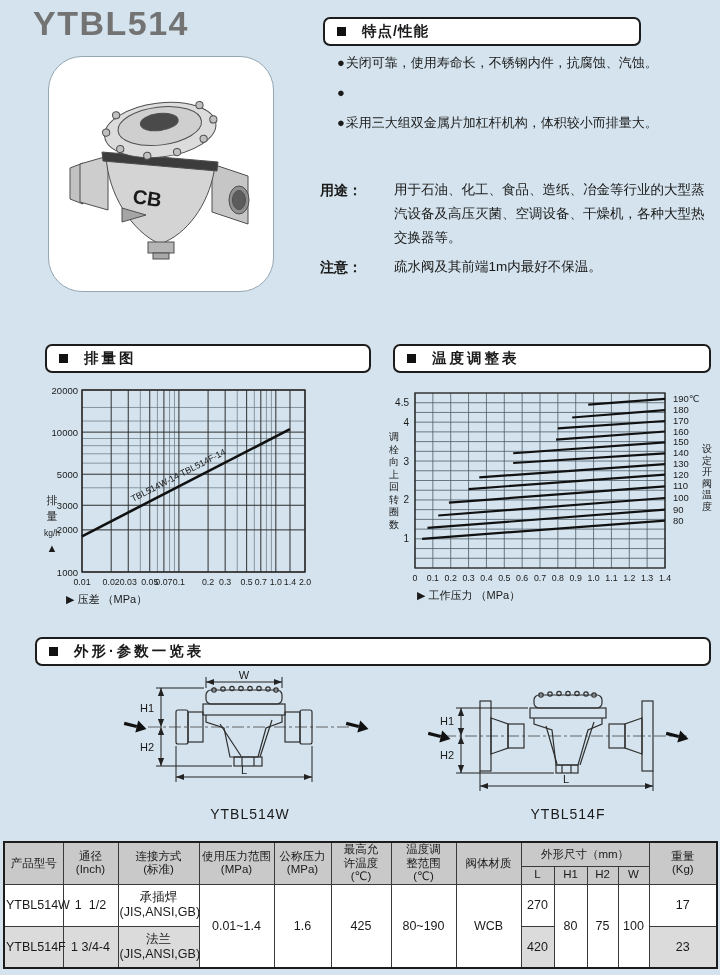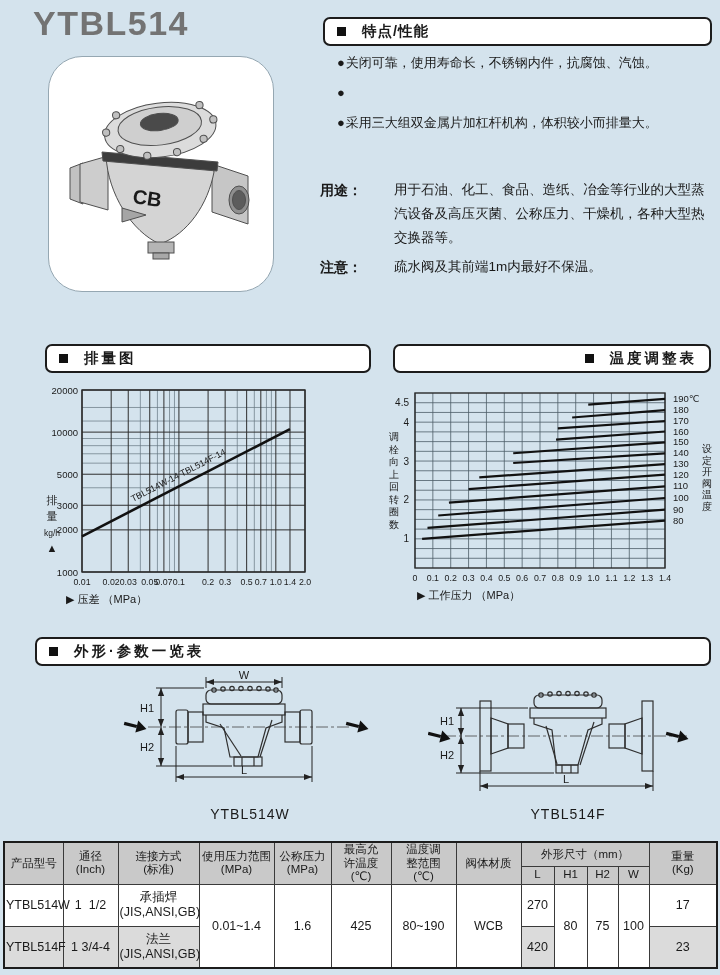--- a/index.html
+++ b/index.html
@@ -67,50 +67,50 @@
             <circle cx="50" cy="54" r="3.6" fill="#c0c0c0"></circle>
           <circle cx="62" cy="38" r="3.6" fill="#c0c0c0"></circle>
             <circle cx="146" cy="38" r="3.6" fill="#c0c0c0"></circle>
         </g>
         <path d="M66,136 L90,143 L66,150 Z" fill="#a5a5a5"></path>
       </g>
       <text x="76" y="131" font-size="20" font-weight="bold" fill="#9b9b9b" transform="rotate(8 76 131)">CB</text>
     </svg>
   </div>
 
-  <div class="hdr-box" style="left:323px;top:17px;width:389px;">
+  <div class="hdr-box" style="left:323px;top:17px;width:318px;">
     <span class="hdr-sq"></span>
     <span class="hdr-txt" style="letter-spacing:1px;">特点/性能</span>
   </div>
   <div class="bullet-row" style="top:54px;">
     <span class="bullet-dot">●</span>
     <span>关闭可靠，使用寿命长，不锈钢内件，抗腐蚀、汽蚀。</span>
   </div>
   <div class="bullet-row" style="top:84px;">
     <span class="bullet-dot">●</span>
   </div>
   <div class="bullet-row" style="top:114px;">
     <span class="bullet-dot">●</span>
     <span>采用三大组双金属片加杠杆机构，体积较小而排量大。</span>
   </div>
 
   <div class="para" style="top:178px;">
     <span class="para-label">用途：</span>
-    <span class="para-text">用于石油、化工、食品、造纸、冶金等行业的大型蒸汽设备及高压灭菌、公称压力、干燥机，各种大型热交换器等。</span>
+    <span class="para-text">用于石油、化工、食品、造纸、冶金等行业的大型蒸汽设备及高压灭菌、空调设备、干燥机，各种大型热交换器等。</span>
   </div>
   <div class="para" style="top:255px;">
     <span class="para-label">注意：</span>
     <span class="para-text">疏水阀及其前端1m内最好不保温。</span>
   </div>
 
   <div class="hdr-box" style="left:45px;top:344px;width:326px;">
     <span class="hdr-sq"></span>
     <span class="hdr-txt">排量图</span>
   </div>
-  <div class="hdr-box" style="left:393px;top:344px;width:318px;justify-content:flex-end;">
+  <div class="hdr-box" style="left:393px;top:344px;width:318px;">
     <span class="hdr-sq"></span>
     <span class="hdr-txt">温度调整表</span>
   </div>
 
   <svg id="discharge-chart" class="chart" style="left:30px;top:382px;" width="340" height="236">
       <line x1="110.34751320892451" y1="8" x2="110.34751320892451" y2="190" stroke="#64757f" stroke-width="0.7"></line>
       <line x1="127.41306682770107" y1="8" x2="127.41306682770107" y2="190" stroke="#64757f" stroke-width="0.7"></line>
       <line x1="139.52126981338674" y1="8" x2="139.52126981338674" y2="190" stroke="#64757f" stroke-width="0.7"></line>
       <line x1="144.47862044647763" y1="8" x2="144.47862044647763" y2="190" stroke="#64757f" stroke-width="0.7"></line>
       <line x1="207.26063490669338" y1="8" x2="207.26063490669338" y2="190" stroke="#64757f" stroke-width="0.7"></line>

